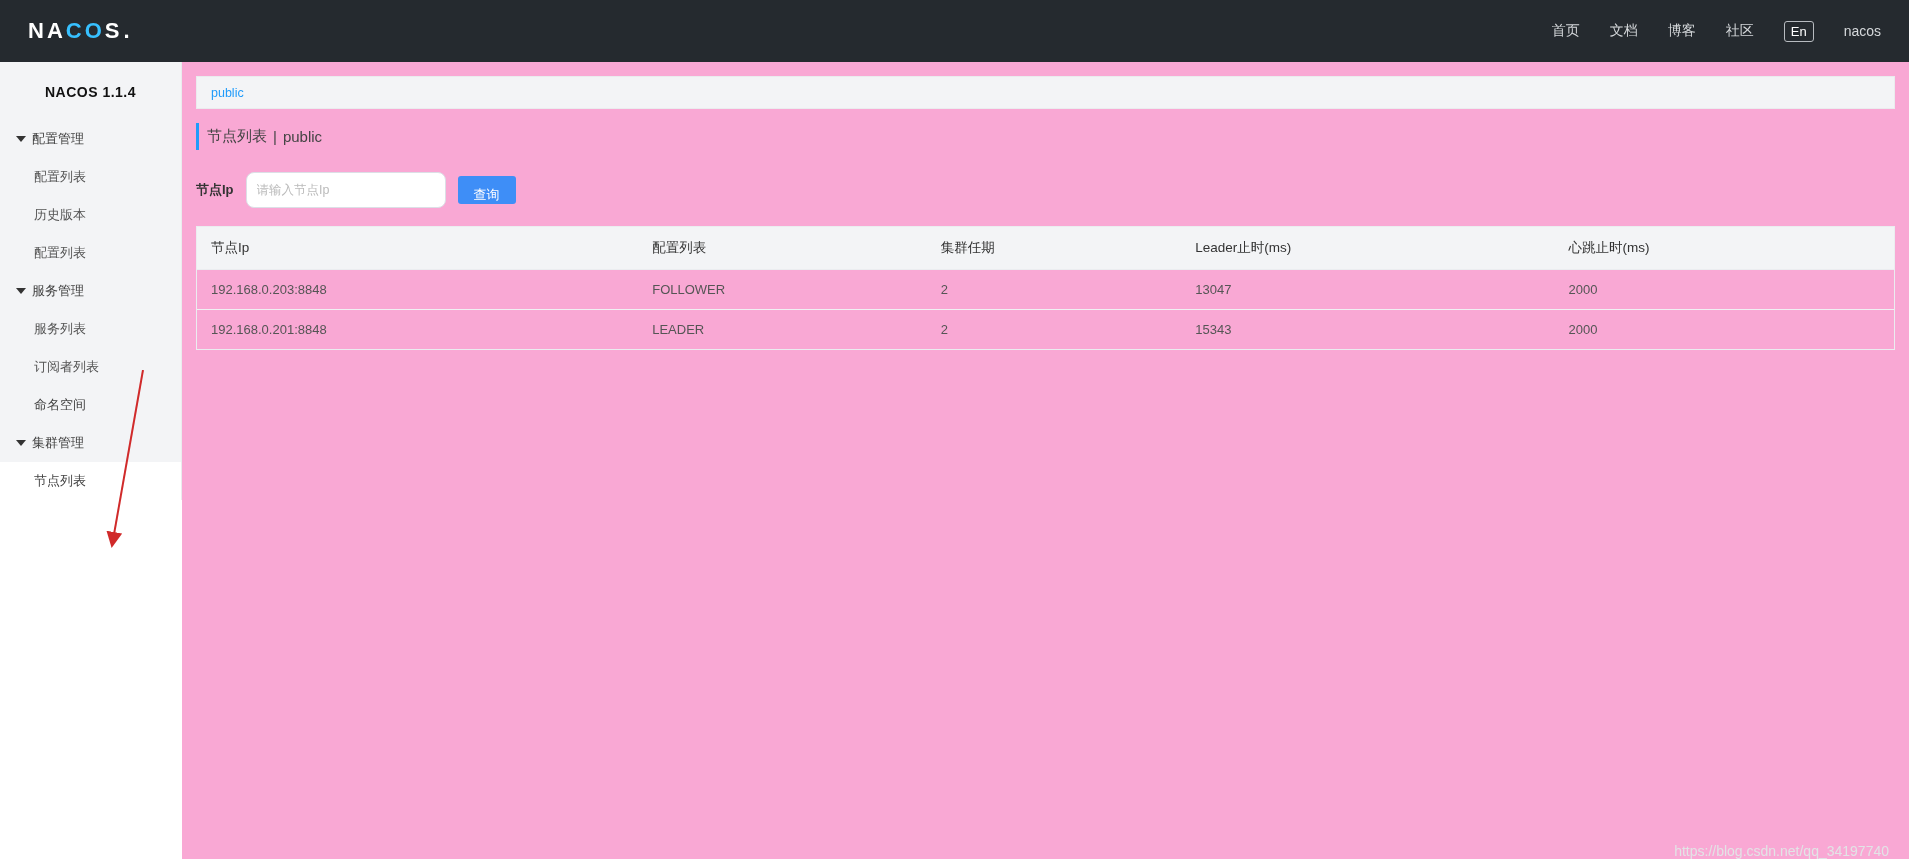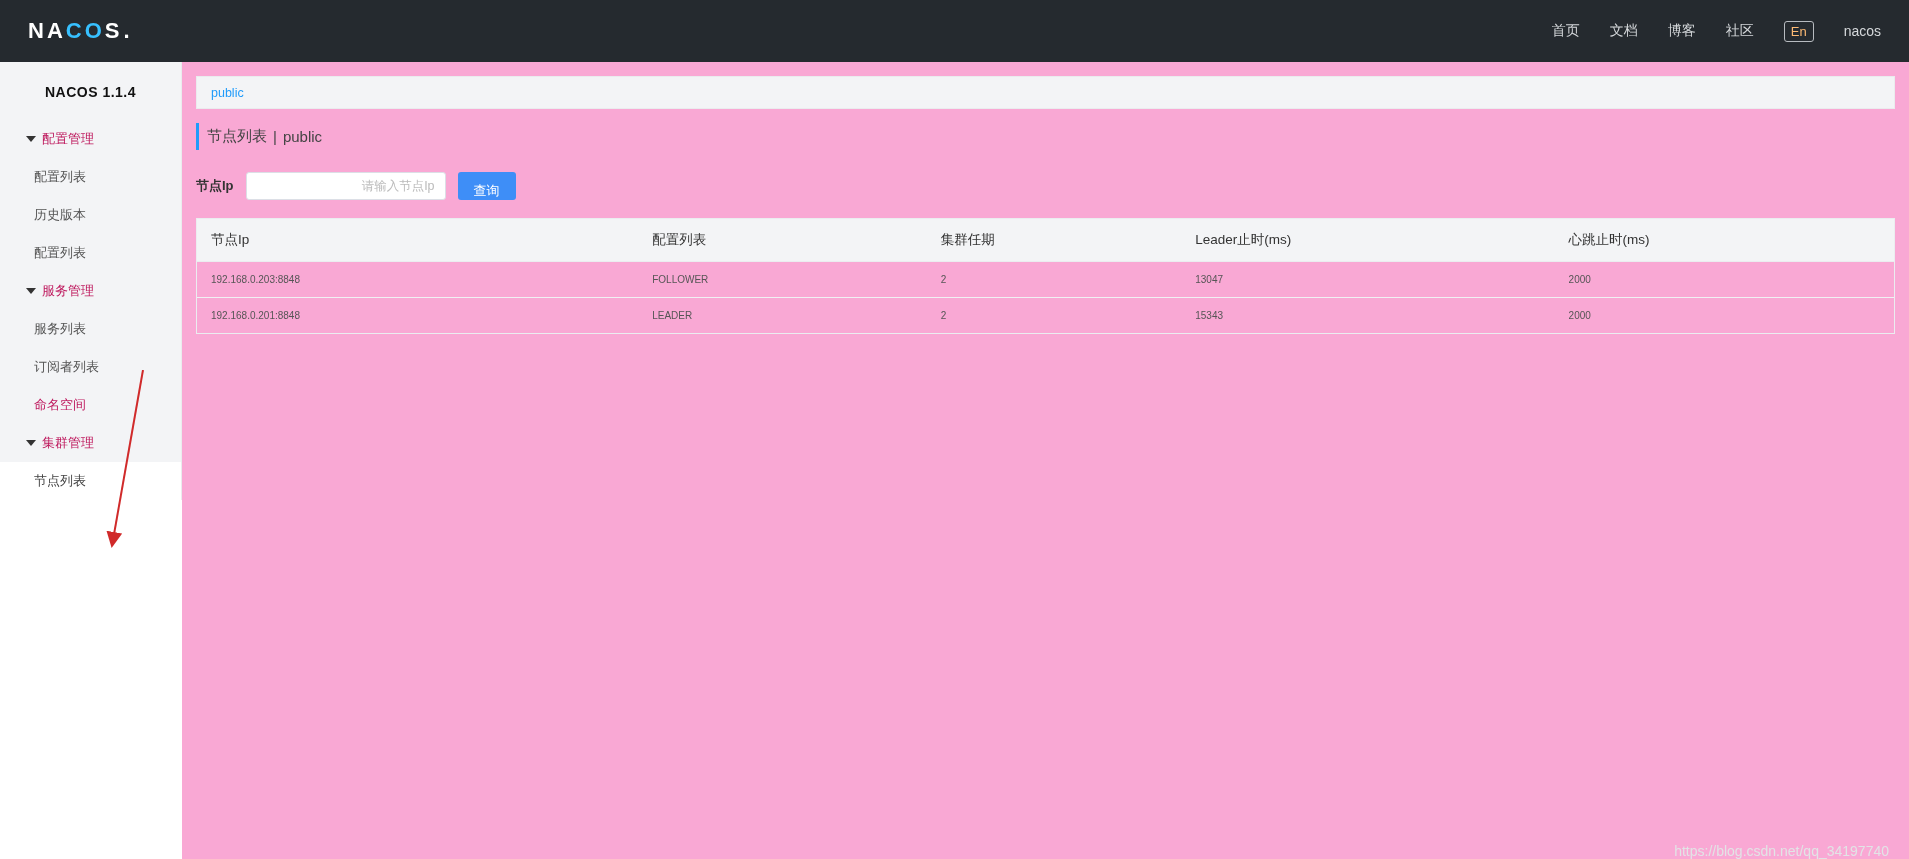--- a/index.html
+++ b/index.html
@@ -3,41 +3,41 @@
 <meta charset="utf-8">
 <style>
 * { box-sizing: border-box; margin: 0; padding: 0; }
 body { font-family: -apple-system, BlinkMacSystemFont, "Segoe UI", "PingFang SC", "Microsoft YaHei", sans-serif; font-size: 13px; color: #333; background: #fff; }
 .header { background: #252a2f; height: 62px; display: flex; align-items: center; padding: 0 28px; }
 .logo { color: #fff; font-weight: 700; font-size: 22px; letter-spacing: 1px; display: flex; align-items: center; gap: 2px; }
 .logo .accent { color: #37c0ff; }
 .logo .dot { color:#fff; font-size:22px; margin-left:1px;}
 .header-nav { margin-left: auto; display: flex; align-items: center; gap: 30px; color: #d5d8db; font-size: 14px;}
 .header-nav span { cursor: pointer; }
-.lang-btn { border: 1px solid #b7bbc0; color:#fdba74; border-radius:3px; font-size:13px; padding:2px 6px; cursor:pointer; }
+.lang-btn { border: 1px solid #b7bbc0; color:#ffffff; border-radius:3px; font-size:13px; padding:2px 6px; cursor:pointer; }
 .layout { display: flex; height: calc(100vh - 62px); }
 .sidebar { width: 182px; background:#f3f4f6; border-right:1px solid #eaecee; display:flex; flex-direction:column;}
 .sidebar-title { text-align:center; font-weight:700; font-size:14px; padding:22px 0 20px; color:#111; letter-spacing:0.5px;}
-.nav-group-hd { display:flex; align-items:center; gap:6px; padding:10px 26px; font-size:13px; color:#be185d; cursor:pointer;}
+.nav-group-hd { display:flex; align-items:center; gap:6px; padding:10px 16px; font-size:13px; color:#404040; cursor:pointer;}
 .caret { display:inline-block; width:0; height:0; border-left:5px solid transparent; border-right:5px solid transparent; border-top:6px solid #333; }
 .nav-item { padding:10px 10px 10px 34px; font-size:13px; color:#555; cursor:pointer; }
 .nav-item.active { background:#fff; color:#434343;}
 .main { flex:1; overflow:auto; background:#f9a8d4; }
 .tabs { background:#f3f4f6; border:1px solid #eaecee; margin:14px 14px 0; padding:8px 14px; }
 .tab { color:#209bfa; font-size:12.5px; cursor:pointer;}
 .page-title-bar { margin:14px 14px 0; padding:4px 0 4px 8px; border-left:3px solid #209bfa; font-size:15px; color:#444; display:flex; gap:6px; align-items:center;}
 .toolbar { margin:22px 14px 0; display:flex; align-items:center; gap:12px; font-size:13px;}
 .tool-label { font-weight:700; color:#333; }
-.ip-input { width:200px; height:28px; border:1px solid #dcdfe6; border-radius:3px; padding:0 10px; font-size:12.5px;text-align:right; }
+.ip-input { width:200px; height:36px; border:1px solid #dcdfe6; border-radius:8px; padding:0 10px; font-size:12.5px; }
 .ip-input::placeholder{color:#bbb;}
 .query-btn { background:#3e8ef7; color:#fff; border:none; border-radius:3px; height:28px; padding:10px 16px; cursor:pointer; font-size:13px;}
 .table-wrap { margin:18px 14px 0; border:1px solid #ebedf0; }
 table { width:100%; border-collapse:collapse; }
 thead th { text-align:left; padding:12px 14px; background:#f3f4f6; font-weight:400; font-size:13.5px; color:#333; border-bottom:1px solid #ebedf0;}
-tbody td { padding:12px 14px; border-bottom:1px solid #f0f1f3; color:#555; font-size:10px;}
+tbody td { padding:12px 14px; border-bottom:1px solid #f0f1f3; color:#555; font-size:13px;}
 tbody tr:last-child td{border-bottom:none;}
 .watermark{position:fixed; right:20px; bottom:0; color:#e2e4e6; font-size:14px; pointer-events:none;}
 .arrow-annot{position:absolute; pointer-events:none;}
 .sidebar-wrap{position:relative;}
 </style>
 </head>
 <body>
 
 <div class="header">
   <div class="logo">

